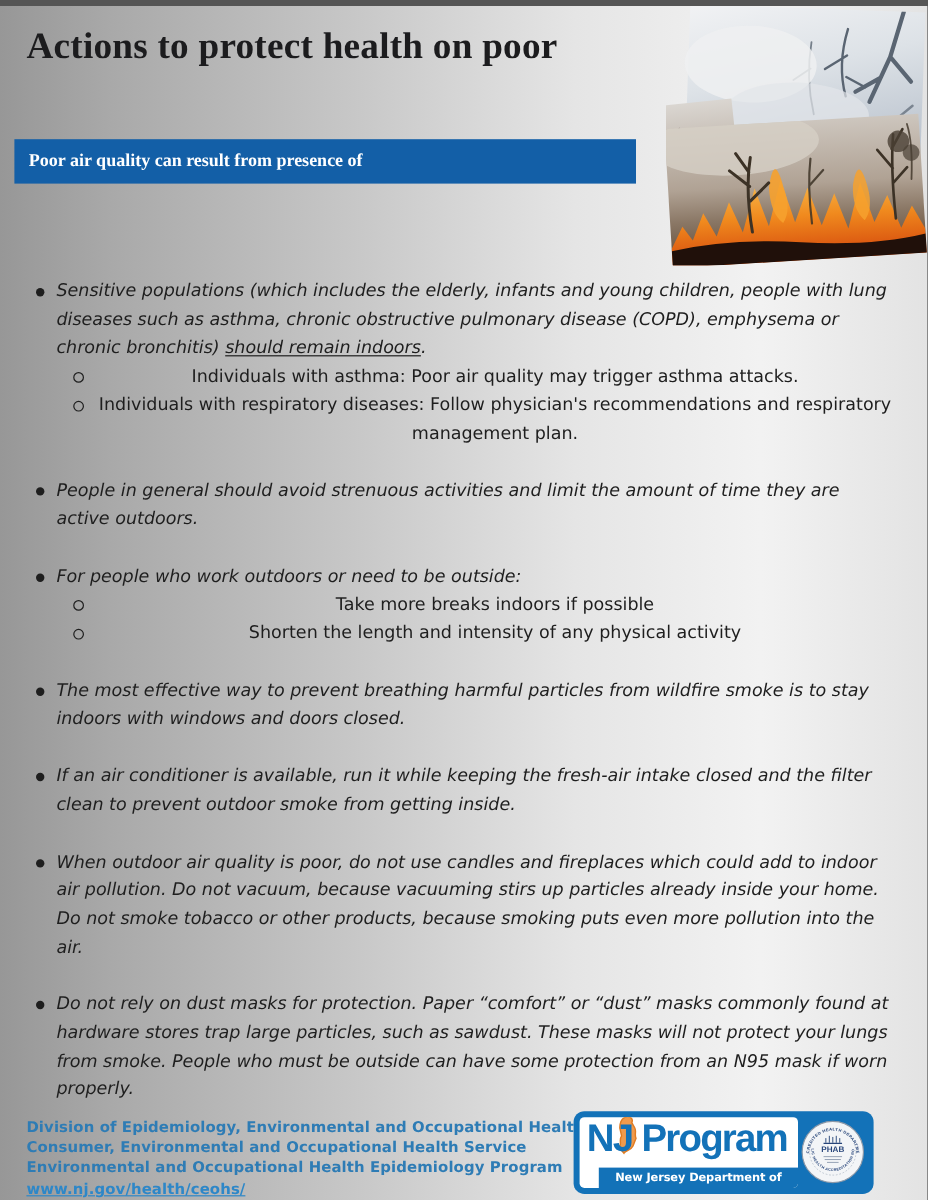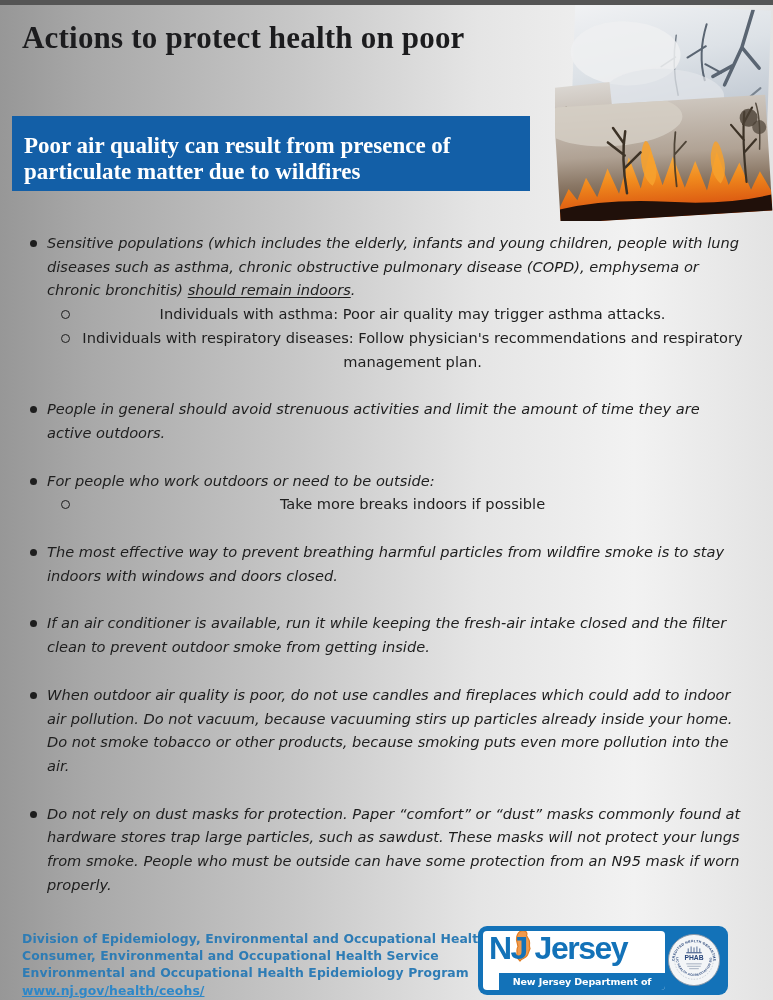--- a/index.html
+++ b/index.html
@@ -12,21 +12,21 @@
   
   .title {
     position:absolute; left:22px; top:15px; width:560px;
     font-family:"Liberation Serif","DejaVu Serif",serif; font-weight:700;
     font-size:31px; line-height:35px; color:#1c1c1e; letter-spacing:.2px;
   }
   .banner {
     position:absolute; left:12px; top:111px; width:494px;
     background:var(--banner_blue,#135fa7); color:#ffffff;
     font-family:"Liberation Serif","DejaVu Serif",serif; font-weight:700;
-    font-size:23px; line-height:26px; padding:17px 12px 6px;
+    font-size:15px; line-height:26px; padding:5px 12px 6px;
   }
   
   .photo { position:absolute; left:555px; top:0; width:218px; height:216px; }
   
   .content {
     position:absolute; left:30px; top:226px; width:716px;
     color:var(--text_dark,#1e1e1e); font-size:14.6px; line-height:23.7px;
   }
   .bullet-group + .bullet-group { margin-top:24px; }
   .bullet-row { display:flex; }
@@ -80,21 +80,20 @@
 <body>
 
 <div class="page">
 
   <div class="title">
       <div>Actions to protect health on poor</div>
     </div>
 
   <div class="banner">
       <div>Poor air quality can result from presence of</div>
-      <div>particulate matter due to wildfires</div>
     </div>
 
   <div class="photo">
     <svg width="218" height="216" viewBox="0 0 218 216">
       <defs>
         <linearGradient id="smoke1" x1="0" y1="0" x2="0.4" y2="1">
           <stop offset="0" stop-color="#f1f2f4"></stop>
             <stop offset="0.5" stop-color="#dde2e7"></stop>
             <stop offset="1" stop-color="#bfc7d1"></stop>
         </linearGradient>
@@ -184,20 +183,24 @@
         </div>
       </div>
       <div class="bullet-group">
         <div class="bullet-row">
           <div class="dot"></div>
           <div class="bullet-text"><span>For people who work outdoors or need to be outside:</span></div>
         </div>
         <div class="sub-row">
           <div class="circle"></div>
           <div class="sub-text">Take more breaks indoors if possible</div>
+        </div>
+        <div class="sub-row">
+          <div class="circle"></div>
+          <div class="sub-text">Shorten the length and intensity of any physical activity</div>
         </div>
       </div>
       <div class="bullet-group">
         <div class="bullet-row">
           <div class="dot"></div>
           <div class="bullet-text"><span>The most effective way to prevent breathing harmful particles from wildfire smoke is to stay indoors with windows and doors closed.</span></div>
         </div>
       </div>
       <div class="bullet-group">
         <div class="bullet-row">
@@ -231,21 +234,21 @@
   <div class="logo-box">
     <div class="logo-inner">
       <div class="logo-njh">
         <span>N</span>
         <span class="logo-j-wrap">
           <svg width="22" height="36" viewBox="0 0 22 36">
             <path d="M9 1 C13 0 16 2 14.5 5.5 L17 10 C18.5 13 16.5 15.5 18 18.5 L15.5 25 C13.5 29 10 28 8 31 L4 26.5 C6.5 23 3.5 20 6 16.5 L4.5 10 C4.5 5 5.5 2.5 9 1 Z" fill="#f09a4c" stroke="#e07c22" stroke-width="1.2"></path>
           </svg>
           <span class="logo-j">J</span>
         </span>
-        <span>Jersey</span>
+        <span>Program</span>
       </div>
       <div class="logo-strip">New Jersey Department of Health</div>
     </div>
     <div class="logo-seal-area">
       <svg width="54" height="54" viewBox="0 0 56 56">
         <circle cx="28" cy="28" r="26.5" fill="#f3f5f7" stroke="#8b98a8" stroke-width="1"></circle>
         <circle cx="28" cy="28" r="20" fill="none" stroke="#aab5c2" stroke-width="0.6" stroke-dasharray="1.5 1.5"></circle>
         <defs>
           <path id="arcTop" d="M 7.5 30 A 20.5 20.5 0 0 1 48.5 30" fill="none"></path>
           <path id="arcBot" d="M 9.5 26 A 18.5 18.5 0 0 0 46.5 26" fill="none"></path>

